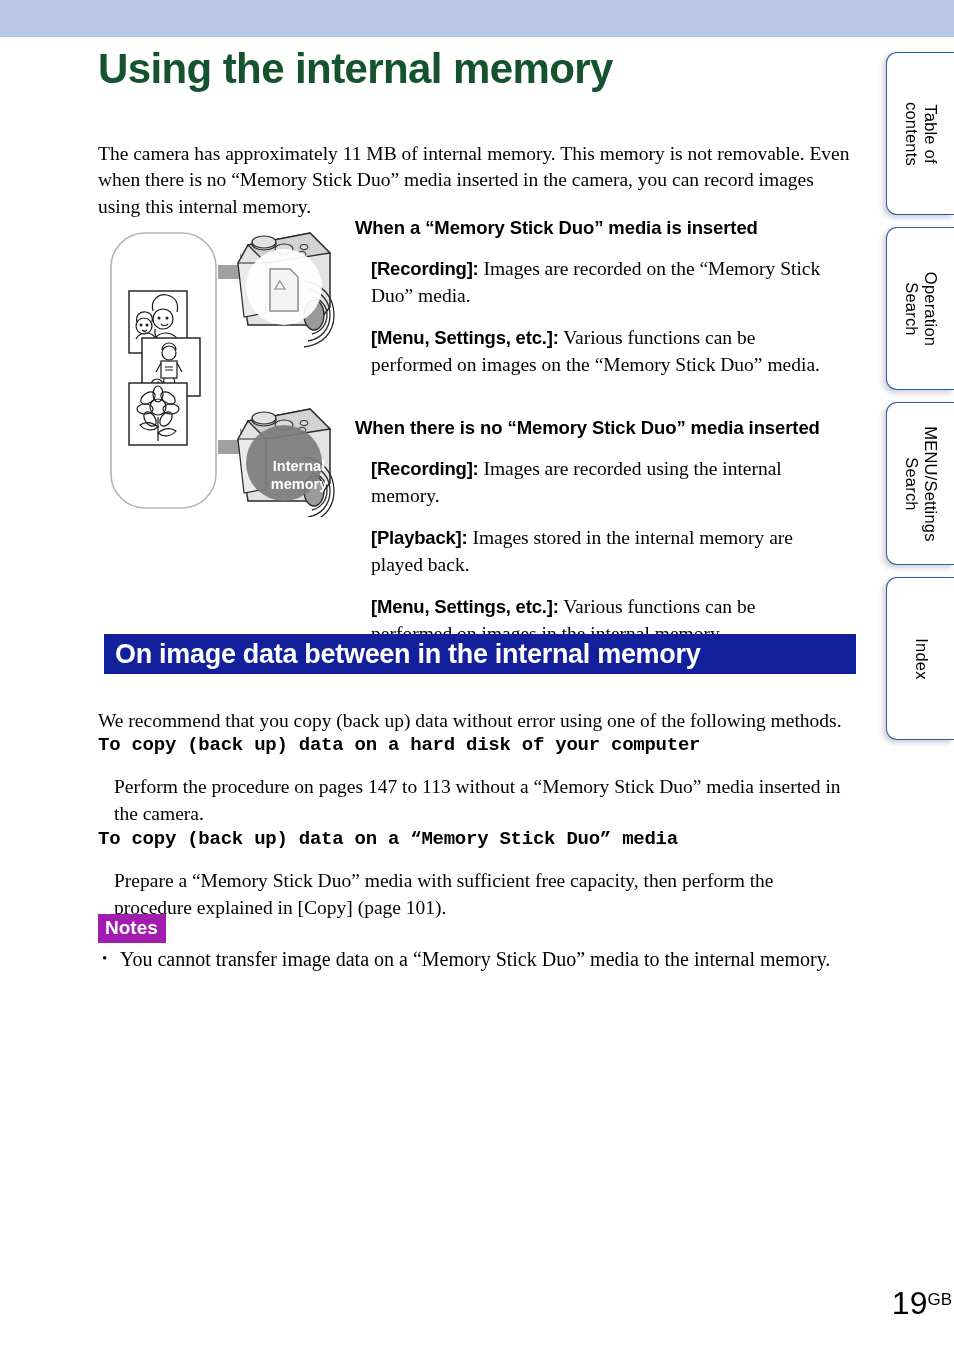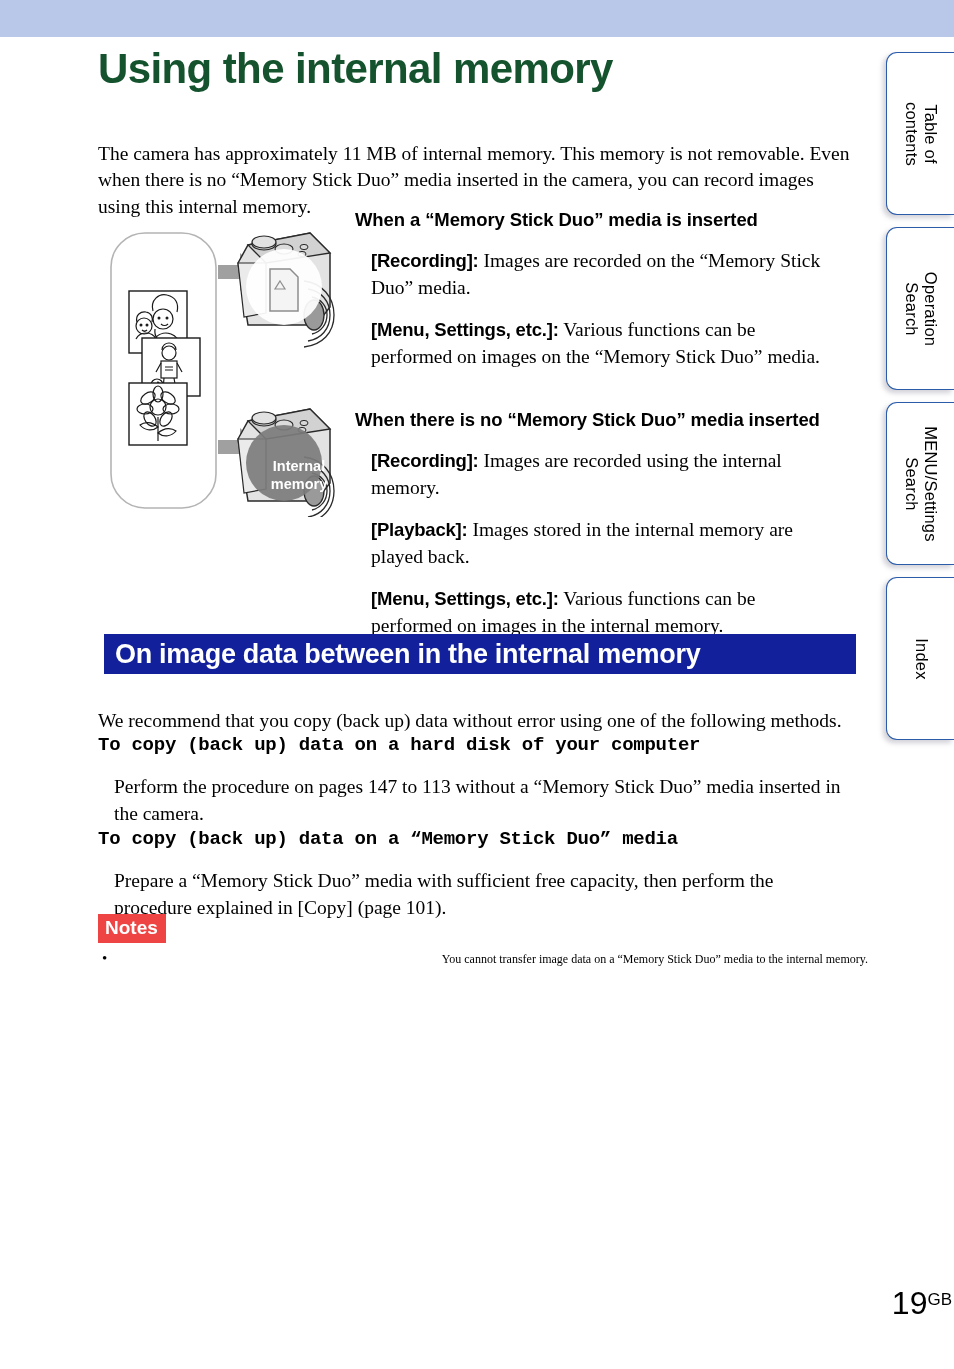--- a/index.html
+++ b/index.html
@@ -113,21 +113,21 @@
   .illustration {
     position: absolute;
     left: 10px;
     top: 20px;
     width: 250px;
     height: 290px;
   }
   .side-text {
     position: absolute;
     left: 259px;
-    top: 0px;
+    top: 8px;
     width: 500px;
   }
   .sub-head {
     font-family: "Liberation Sans", sans-serif;
     font-weight: bold;
     font-size: 18.5px;
     line-height: 25px;
     margin: 0 0 2px 0;
     letter-spacing: -0.1px;
   }
@@ -182,40 +182,39 @@
     letter-spacing: -0.25px;
     margin: 0;
   }
   .sec2 { position: absolute; left: 2px; top: 696px; width: 762px; }
   .sec3 { position: absolute; left: 2px; top: 790px; width: 762px; }
 
   
   .notes { position: absolute; left: 2px; top: 877px; width: 770px; }
   .notes-badge {
     display: inline-block;
-    background: #ef4444;
+    background: #a21caf;
     color: #ffffff;
     font-family: "Liberation Sans", sans-serif;
     font-weight: bold;
     font-size: 19px;
     line-height: 24px;
     padding: 2px 8px 3px 7px;
   }
   ul.notes-list {
     list-style: none;
     margin: 4px 0 0 0;
     padding: 0;
   }
   ul.notes-list li {
     position: relative;
     padding-left: 22px;
-    font-size: 12px;
+    font-size: 20px;
     line-height: 24.5px;
     margin-bottom: 0px;
-    text-align: right;
   }
   ul.notes-list li::before {
     content: "\2022";
     position: absolute;
     left: 4px;
     top: -1px;
     font-size: 15px;
   }
 
   

